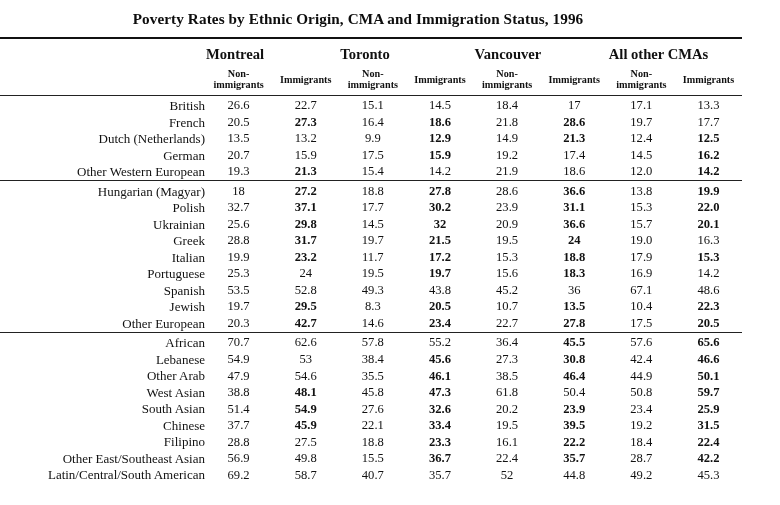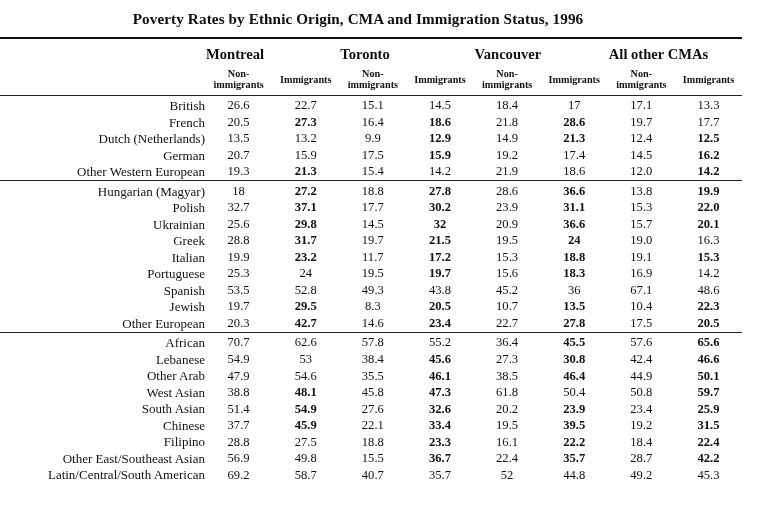--- a/index.html
+++ b/index.html
@@ -245,21 +245,21 @@
           <td class="val">16.3</td>
         </tr>
         <tr>
           <td class="lbl">Italian</td>
           <td class="val">19.9</td>
           <td class="val bold">23.2</td>
           <td class="val">11.7</td>
           <td class="val bold">17.2</td>
           <td class="val">15.3</td>
           <td class="val bold">18.8</td>
-          <td class="val">19.1</td>
+          <td class="val">17.9</td>
           <td class="val bold">15.3</td>
         </tr>
         <tr>
           <td class="lbl">Portuguese</td>
           <td class="val">25.3</td>
           <td class="val">24</td>
           <td class="val">19.5</td>
           <td class="val bold">19.7</td>
           <td class="val">15.6</td>
           <td class="val bold">18.3</td>

